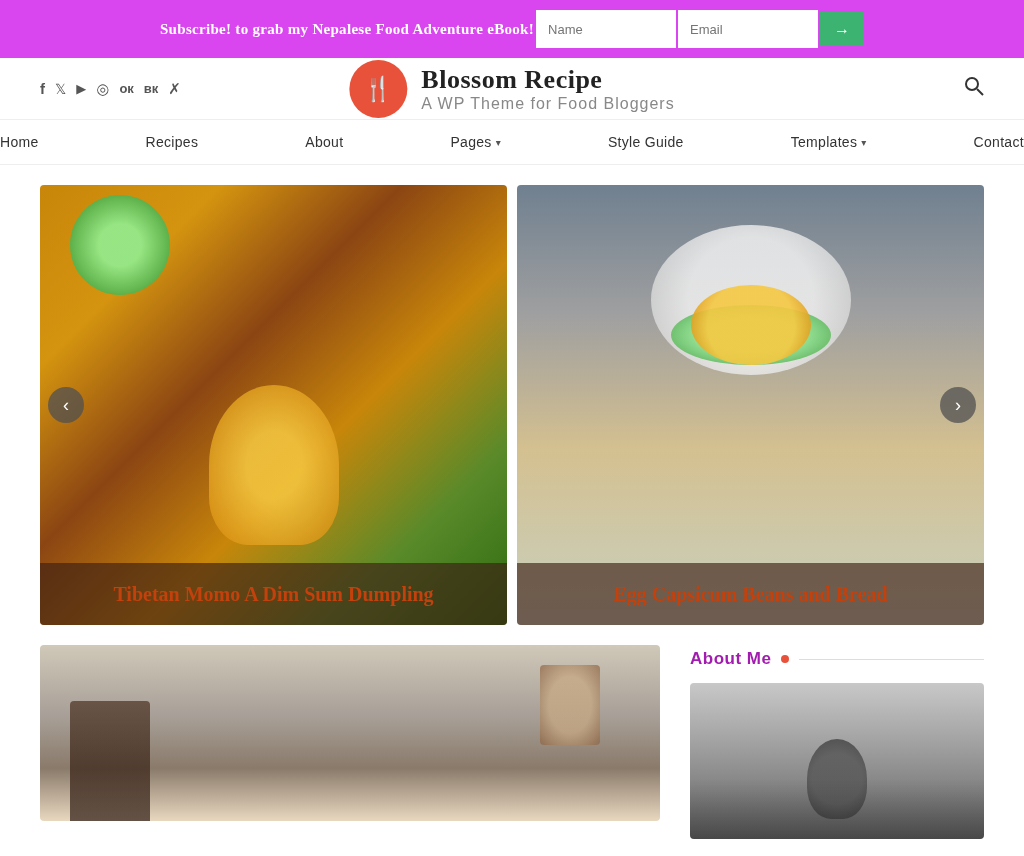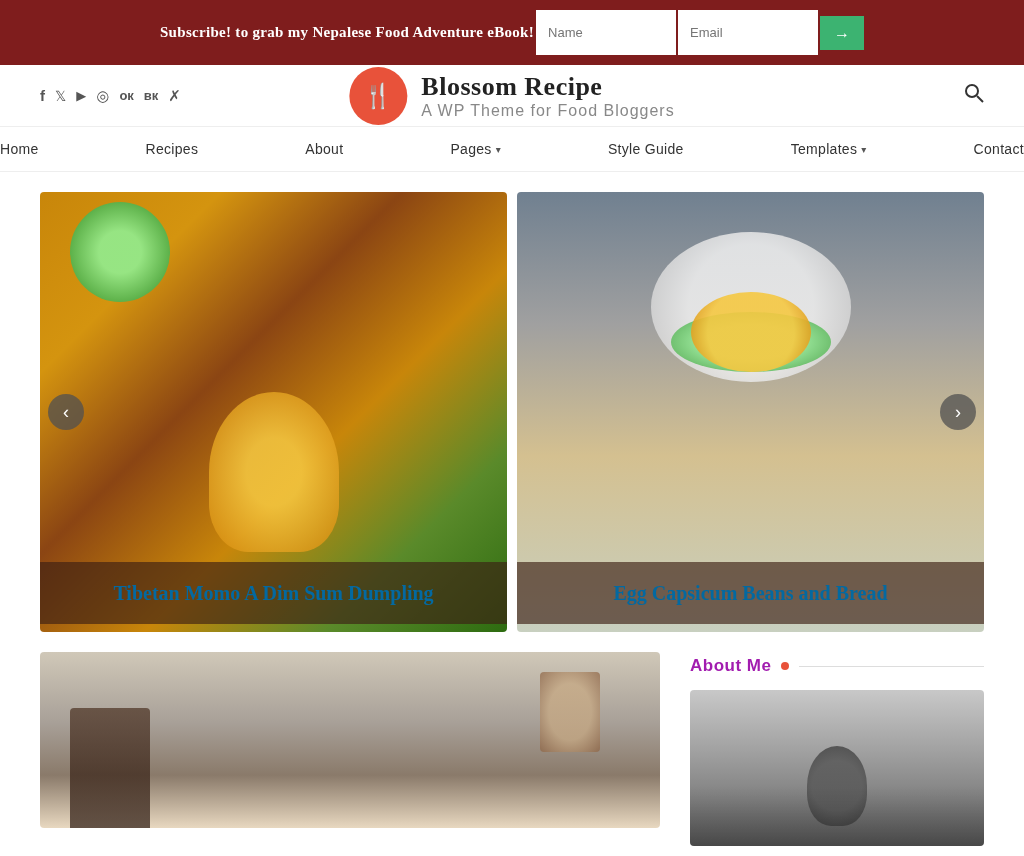--- a/index.html
+++ b/index.html
@@ -1,41 +1,41 @@
 <!DOCTYPE html>
 <html><head>
   <meta charset="utf-8">
   <style>
     * { margin: 0; padding: 0; box-sizing: border-box; }
     body { font-family: 'Georgia', serif; background: #fff; width: 1024px; overflow-x: hidden; }
 
     
     .top-banner {
-      background: #7f1d1d;
+      background: #d946ef;
       color: white;
       display: flex;
       align-items: center;
       justify-content: center;
       padding: 10px 20px;
       gap: 2px;
       min-height: 45px;
     }
     .top-banner-text {
       font-size: 15px;
       font-weight: 600;
       letter-spacing: 0.3px;
     }
     .banner-input {
       padding: 7px 12px;
       border: none;
       outline: none;
       font-size: 13px;
       color: #999;
       width: 140px;
-      height: 45px;
+      height: 38px;
     }
     .banner-submit {
       background: #3cb371;
       border: none;
       color: white;
       padding: 7px 14px;
       cursor: pointer;
       height: 34px;
       font-size: 16px;
       display: flex;
@@ -145,25 +145,25 @@
       overflow: hidden;
       min-height: 440px;
     }
     .slide-img-placeholder {
       width: 100%;
       height: 440px;
       display: block;
     }
     .slide-caption {
       position: absolute;
-      bottom: 8px;
+      bottom: 0;
       left: 0;
       right: 0;
       background: rgba(60, 30, 20, 0.65);
-      color: #0369a1;
+      color: #c2410c;
       padding: 18px 20px;
       font-family: 'Georgia', serif;
     }
     .slide-caption h3 {
       font-size: 20px;
       font-weight: 700;
       line-height: 1.3;
       text-align: center;
     }
     .slider-btn {

